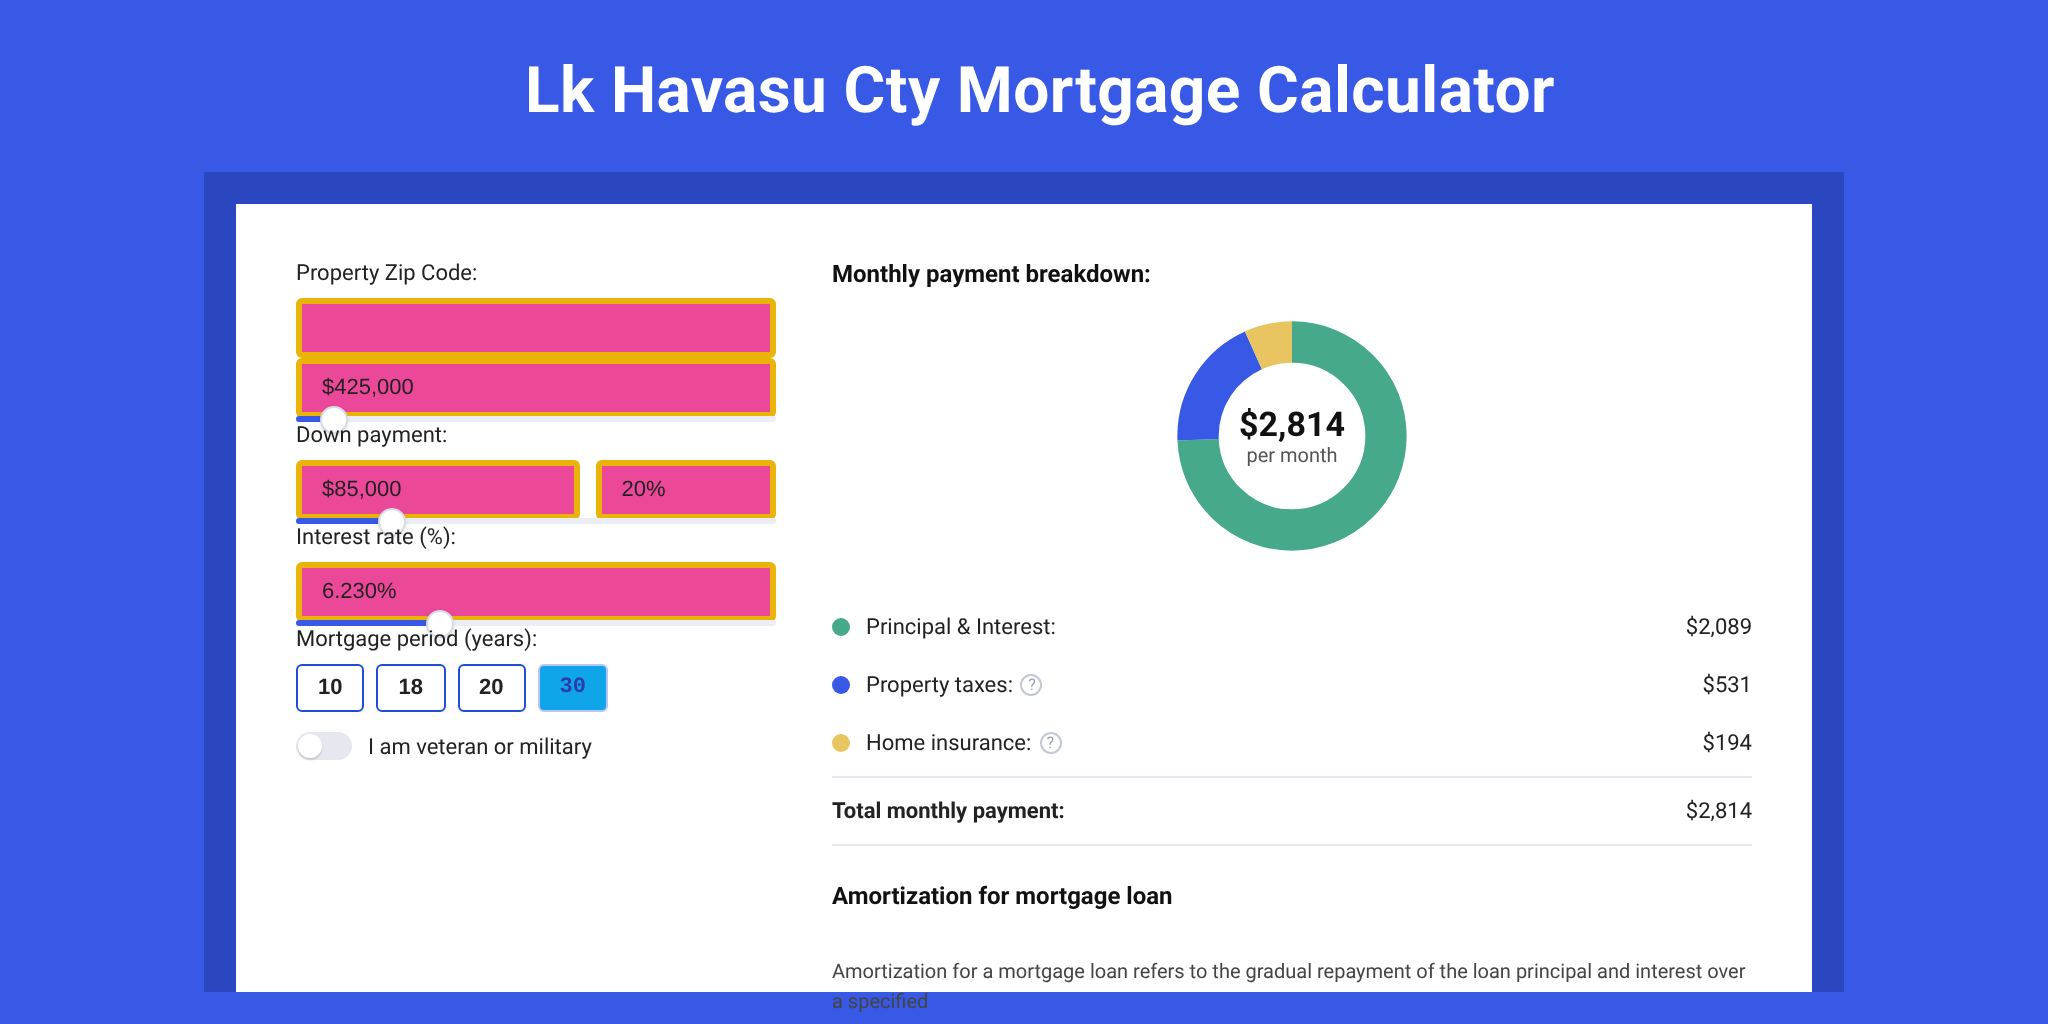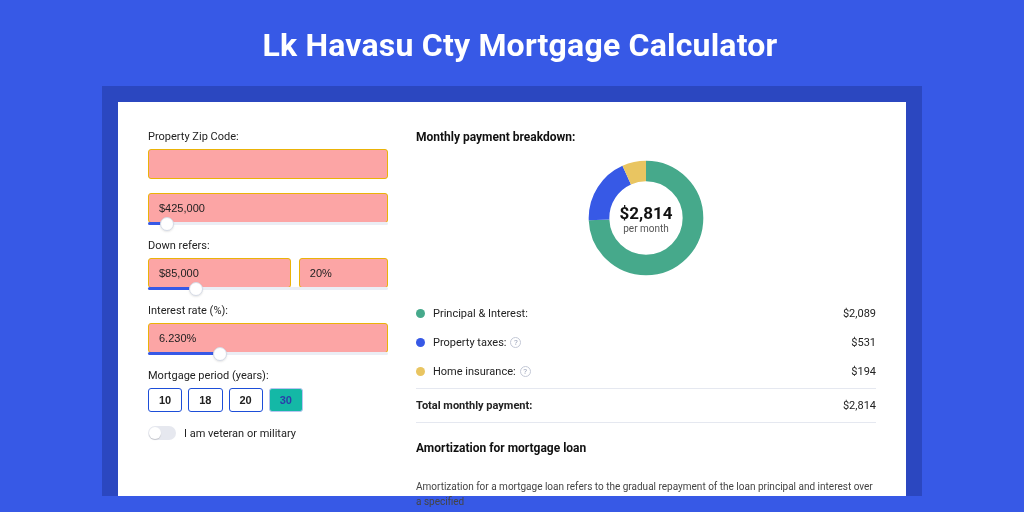--- a/index.html
+++ b/index.html
@@ -33,30 +33,30 @@
     padding: 28px 30px 0 30px;
     gap: 28px;
   }
   .col-left { width: 240px; flex: 0 0 240px; }
   .col-right { flex: 1; }
   .label {
     font-size: 11px;
     color: #222;
     margin-bottom: 6px;
   }
-  .group { margin-bottom: 14px; position: relative; }
+  .group { position: relative; }
   .input {
     width: 100%;
     height: 30px;
-    border: 1px solid #eab308;
+    border: 3px solid #eab308;
     border-radius: 3px;
     padding: 4px 10px;
     font-size: 11px;
     color: #222;
-    background: #fca5a5;
+    background: #ec4899;
   }
   .row { display: flex; gap: 8px; }
   .row .input:first-child { flex: 1.8; }
   .row .input:last-child { flex: 1; }
   .slider-track {
     height: 3px;
     background: #ebeef5;
     margin-top: -1px;
     position: relative;
     border-radius: 2px;
@@ -82,23 +82,24 @@
     border: 1px solid #1d4ed8;
     background: #fff;
     font-size: 11px;
     font-weight: 600;
     color: #222;
     padding: 5px 10px;
     border-radius: 3px;
     cursor: pointer;
   }
   .p-btn.active {
-    background: #14b8a6;
+    background: #0ea5e9;
     border-color: #b9c5f1;
     color: #2a3eaa;
+    font-family: Liberation Mono, monospace;
   }
   .toggle-row { display: flex; align-items: center; gap: 8px; margin-top: 10px; }
   .toggle {
     width: 28px; height: 14px;
     background: #e6e8ef;
     border-radius: 10px;
     position: relative;
   }
   .toggle::after {
     content: "";
@@ -182,21 +183,21 @@
 
       <div class="group">
         <input class="input" value="$425,000" style="">
         <div class="slider-track">
           <div class="slider-fill" id="price-fill" style="width: 8%;"></div>
           <div class="slider-thumb" id="price-thumb" style="left: 8%;"></div>
         </div>
       </div>
 
       <div class="group">
-        <div class="label">Down refers:</div>
+        <div class="label">Down payment:</div>
         <div class="row">
           <input class="input" value="$85,000" style="">
           <input class="input" value="20%" style="">
         </div>
         <div class="slider-track">
           <div class="slider-fill" id="down-fill" style="width: 20%;"></div>
           <div class="slider-thumb" id="down-thumb" style="left: 20%;"></div>
         </div>
       </div>
 

